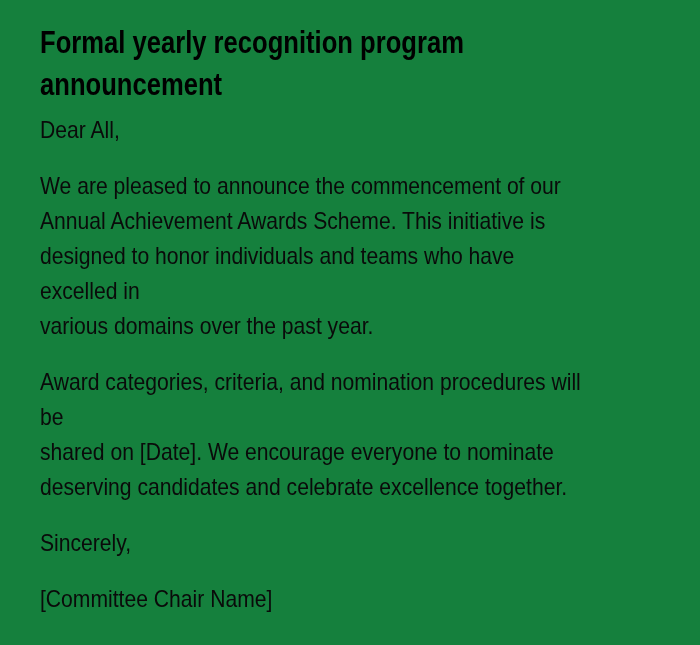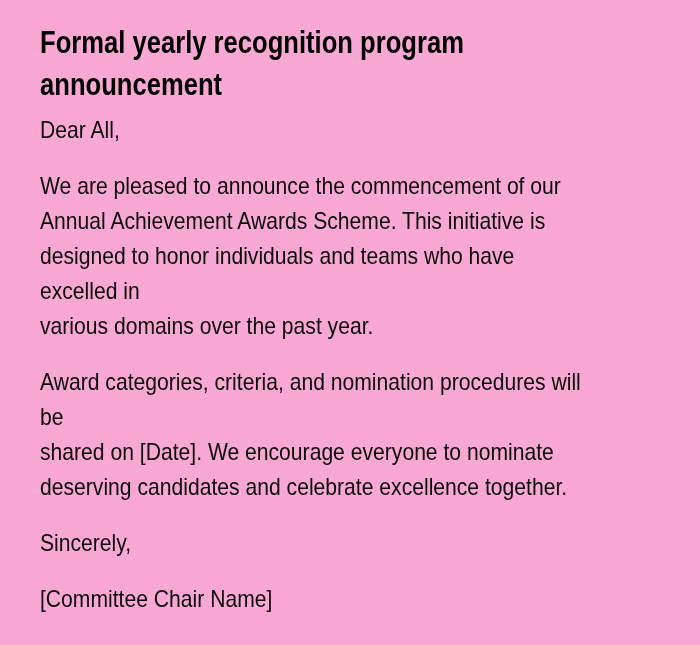--- a/index.html
+++ b/index.html
@@ -11,21 +11,21 @@
     width: 700px;
     height: 645px;
     overflow: hidden;
     font-family: "Liberation Sans", sans-serif;
   }
   .page {
     box-sizing: border-box;
     width: 700px;
     height: 645px;
     padding: 21px 32px 0 40px;
-    background: #f9a8d4;
+    background: #15803d;
   }
   .doc-title {
     margin: 0 0 7px 0;
     font-family: "Liberation Sans", sans-serif;
     font-weight: bold;
     font-size: 32px;
     line-height: 42px;
     color: #000000;
     white-space: pre-line;
     transform: scaleX(0.80);

